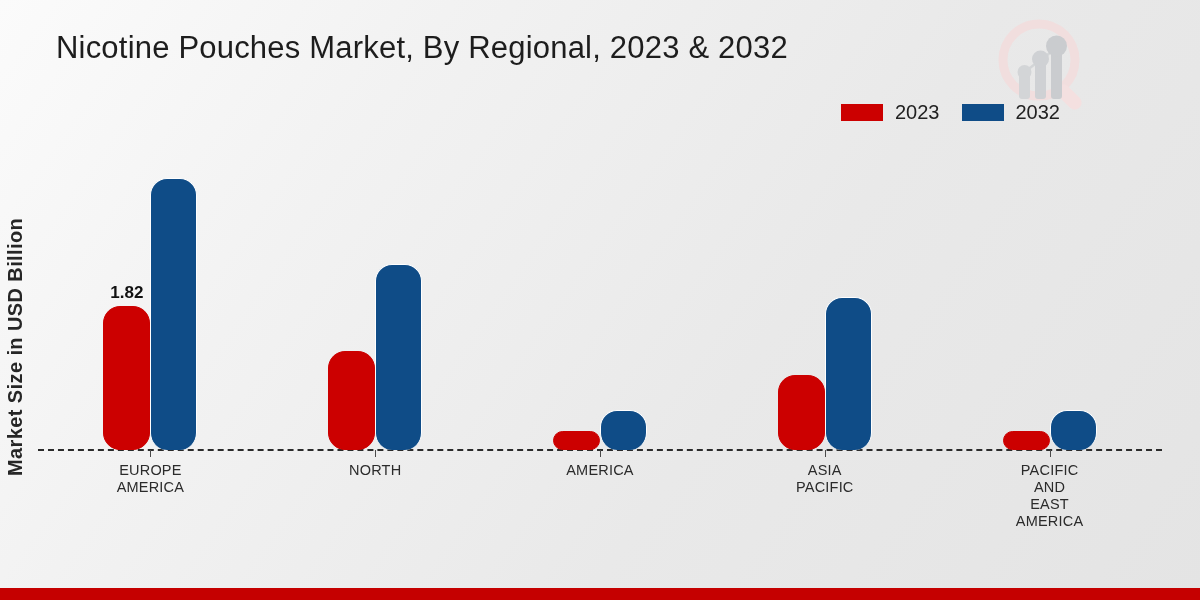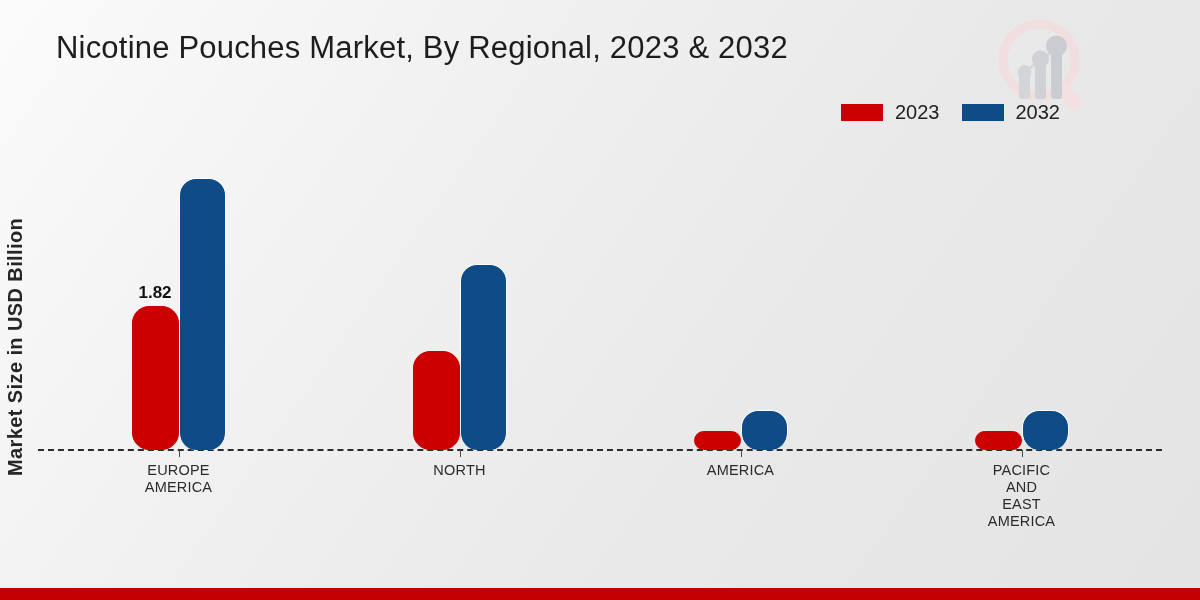--- a/index.html
+++ b/index.html
@@ -259,20 +259,31 @@
             <div class="bar series-a" title="2023: 0.24" style="height: 18.9474px;"></div>
             <div class="bar series-b" title="2032: 0.51" style="height: 40.2632px;"></div>
           </div>
           <div class="tick"></div>
           <div class="cat-label">
             <span>AMERICA</span>
           </div>
         </div>
         <div class="group">
           <div class="bars">
+            <div class="bar series-a" title="2023: 0.95" style="height: 75px;"></div>
+            <div class="bar series-b" title="2032: 1.94" style="height: 153.158px;"></div>
+          </div>
+          <div class="tick"></div>
+          <div class="cat-label">
+            <span>ASIA</span>
+            <span>PACIFIC</span>
+          </div>
+        </div>
+        <div class="group">
+          <div class="bars">
             <div class="bar series-a" title="2023: 0.24" style="height: 18.9474px;"></div>
             <div class="bar series-b" title="2032: 0.51" style="height: 40.2632px;"></div>
           </div>
           <div class="tick"></div>
           <div class="cat-label">
             <span>PACIFIC</span>
             <span>AND</span>
             <span>EAST</span>
             <span>AMERICA</span>
           </div>

